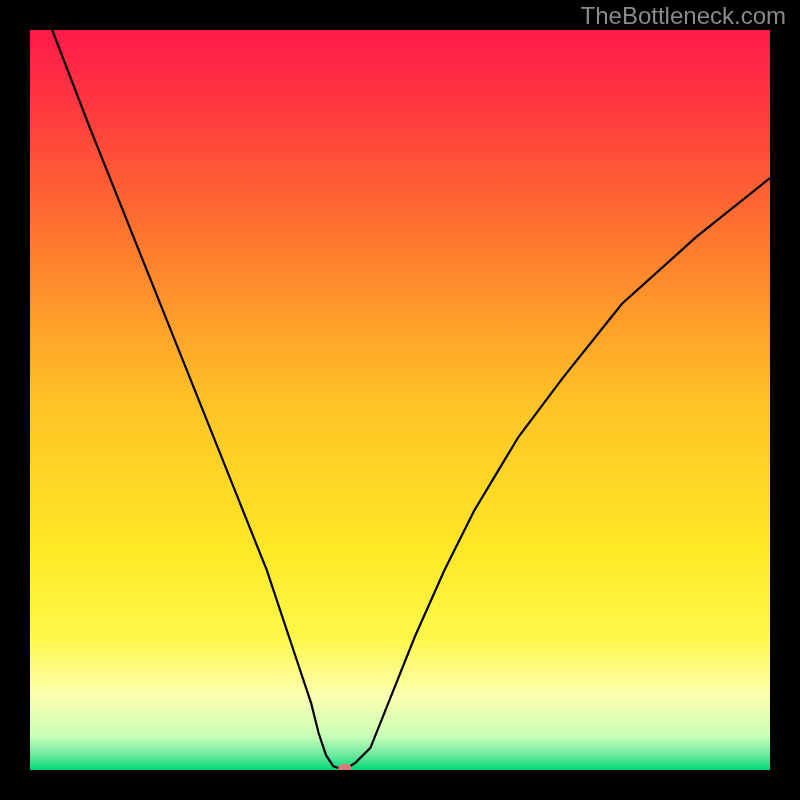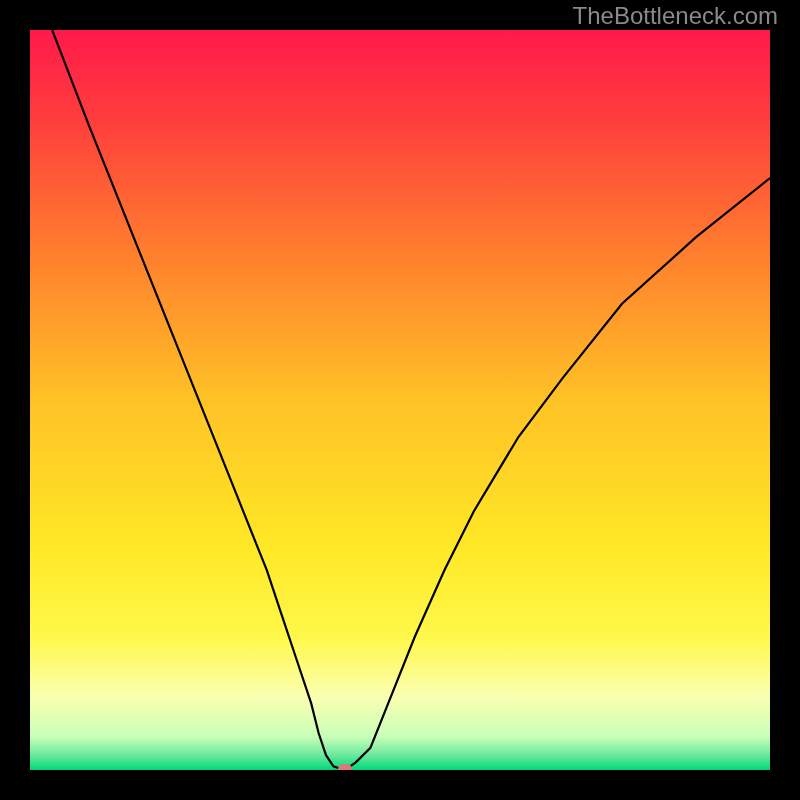--- a/index.html
+++ b/index.html
@@ -9,21 +9,21 @@
   }
   .container {
     width: 800px;
     height: 800px;
     position: relative;
     background: #000000;
   }
   .watermark {
     position: absolute;
     top: 2px;
-    right: 22px;
+    right: 14px;
     color: #8a8a8a;
     font-family: Arial, Helvetica, sans-serif;
     font-size: 24px;
     font-weight: 400;
     z-index: 10;
   }
   .plot-area {
     position: absolute;
     left: 30px;
     top: 30px;

